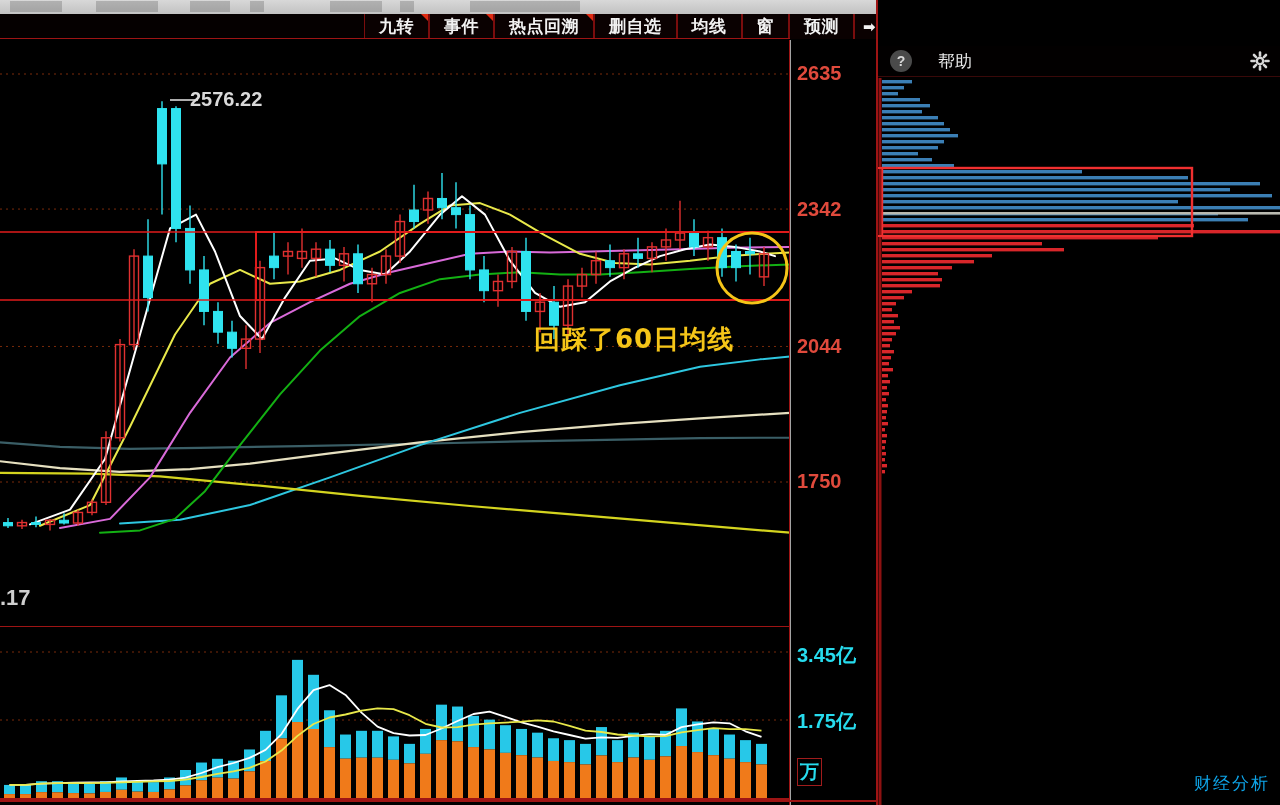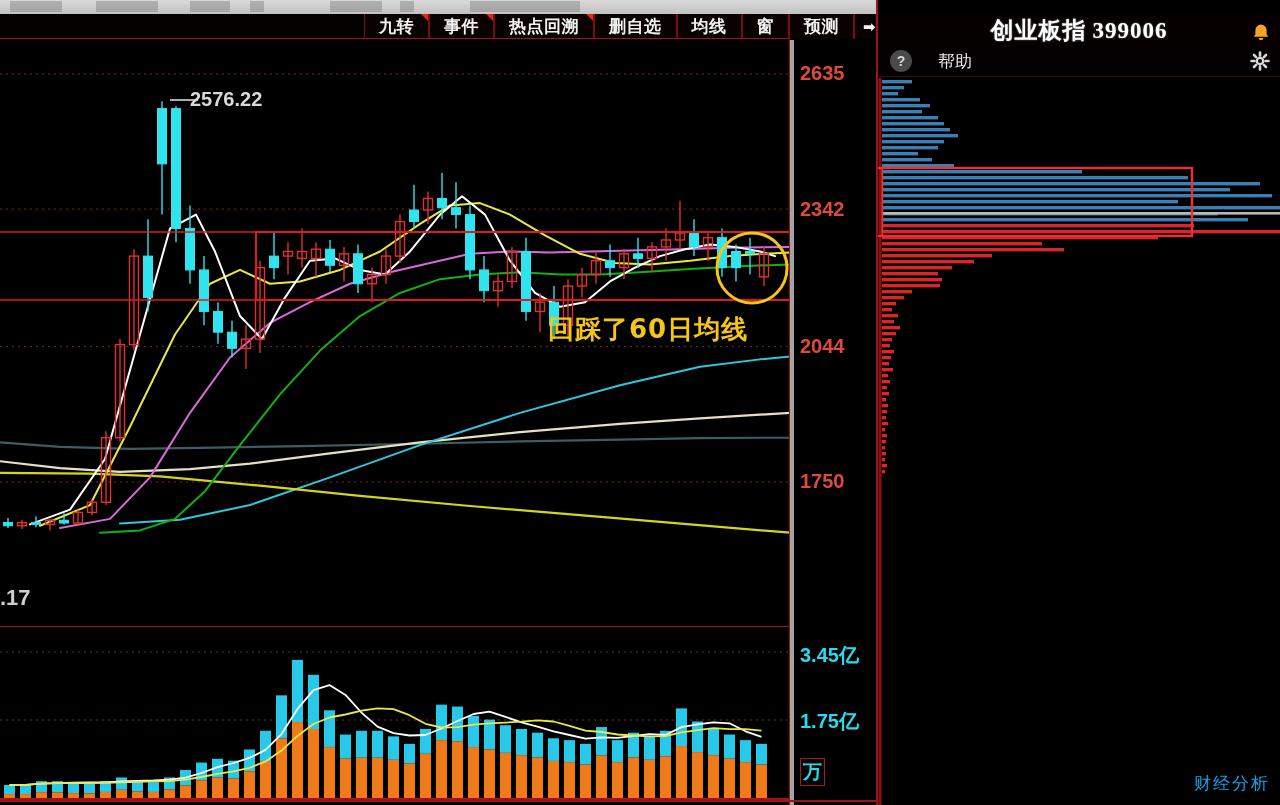--- a/index.html
+++ b/index.html
@@ -28,21 +28,21 @@
   .toolrow{position:absolute;left:560px;top:44px;width:230px;height:28px;
     display:flex;align-items:center;justify-content:space-between;}
   .tool-ic{width:26px;height:26px;display:flex;align-items:center;justify-content:center;cursor:pointer;}
   .tool-ic svg{display:block;}
 
   
   .chart-panel{position:absolute;left:0;top:40px;width:790px;height:586px;background:#000;overflow:hidden;}
   .vol-panel{position:absolute;left:0;top:630px;width:790px;height:175px;background:#000;overflow:hidden;}
 
   .axis-col{position:absolute;left:790px;top:40px;width:88px;height:765px;background:#000;
-    border-left:4px solid #a3a3a3;}
+    border-left:1px solid #a3a3a3;}
   .axis-label{position:absolute;left:6px;color:#e04a3c;font-size:20px;font-weight:bold;
     font-family:"Liberation Sans",sans-serif;white-space:nowrap;}
   .axis-label.vol{color:#27dcee;}
   .axis-label.unit{color:#27dcee;font-size:19px;border:1px solid #a01c1c;padding:0 2px;}
 
   
   .sep-v{position:absolute;background:#9e1414;}
 
   
   .right-panel{position:absolute;left:878px;top:0;width:402px;height:805px;background:#000;}
@@ -302,21 +302,21 @@
         <line x1="0" y1="260" x2="790" y2="260" stroke="#e01b1b" stroke-width="1.6"></line>
         <rect x="256" y="192" width="534" height="68" fill="none" stroke="#e01b1b" stroke-width="2"></rect>
         <circle cx="752" cy="228" r="35" fill="none" stroke="#f5c518" stroke-width="3"></circle>
         <line x1="170" y1="60" x2="198" y2="60" stroke="#d9d9d9" stroke-width="1.6"></line>
       </svg>
   </div>
 
   <div class="hi-label" style="left:190px;top:88px;">2576.22</div>
   <div class="lo-label" style="left:0px;top:585px;text-align:center;">.17</div>
 
-  <div class="annot" style="left:534px;top:312px;margin-left:14px;">回踩了60日均线</div>
+  <div class="annot" style="left:534px;top:322px;">回踩了60日均线</div>
 
   <div class="vol-panel">
     <svg id="svg-vol" width="790" height="175" viewBox="0 0 790 175">
         <line x1="0" y1="22" x2="790" y2="22" stroke="#7a2a0a" stroke-width="1" stroke-dasharray="2 4"></line>
         <line x1="0" y1="90" x2="790" y2="90" stroke="#7a2a0a" stroke-width="1" stroke-dasharray="2 4"></line>
         <rect x="4" y="154.93333333333334" width="11" height="9.146666666666667" fill="#27c8e8"></rect>
         <rect x="4" y="164.08" width="11" height="3.92" fill="#f07a1a"></rect>
         <rect x="20" y="154.93333333333334" width="11" height="9.146666666666667" fill="#27c8e8"></rect>
         <rect x="20" y="164.08" width="11" height="3.92" fill="#f07a1a"></rect>
         <rect x="36" y="151.2" width="11" height="10.920000000000002" fill="#27c8e8"></rect>
@@ -427,31 +427,20 @@
     <div class="axis-label unit" style="top:718px;">万</div>
   </div>
 
   <div class="sep-v" style="left:789px;top:40px;width:1px;height:765px;"></div>
   <div class="sep-v" style="left:876px;top:0px;width:2px;height:805px;"></div>
   <div class="sep-v" style="left:0px;top:626px;width:790px;height:1px;"></div>
   <div class="sep-v" style="left:0px;top:800px;width:878px;height:2px;"></div>
   <div class="sep-v" style="left:0px;top:38px;width:790px;height:1px;"></div>
 
   <div class="right-panel">
-    <div class="rp-header">
-      <div class="rp-title">
-        <span>创业板指</span><span class="code">399006</span>
-      </div>
-      <div class="bell">
-        <svg width="22" height="22" viewBox="0 0 22 22">
-            <path d="M11 2.6 a5.6 5.6 0 0 1 5.6 5.6 v4 l1.6 2.6 H3.8 l1.6-2.6 v-4 A5.6 5.6 0 0 1 11 2.6z" fill="#f5a623"></path>
-            <path d="M8.8 16 a2.2 2.2 0 0 0 4.4 0z" fill="#f5a623"></path>
-          </svg>
-      </div>
-    </div>
     <div class="rp-subbar">
       <div class="help-ic">?</div>
       <div class="help-txt">帮助</div>
       <div class="gear">
         <svg width="20" height="20" viewBox="0 0 20 20">
             <circle cx="10" cy="10" r="3.2" fill="none" stroke="#d8d8d8" stroke-width="2.4"></circle>
             <g stroke="#d8d8d8" stroke-width="2.6" stroke-linecap="round">
               <path d="M10 1.5v3"></path>
               <path d="M10 15.5v3"></path>
               <path d="M1.5 10h3"></path>

